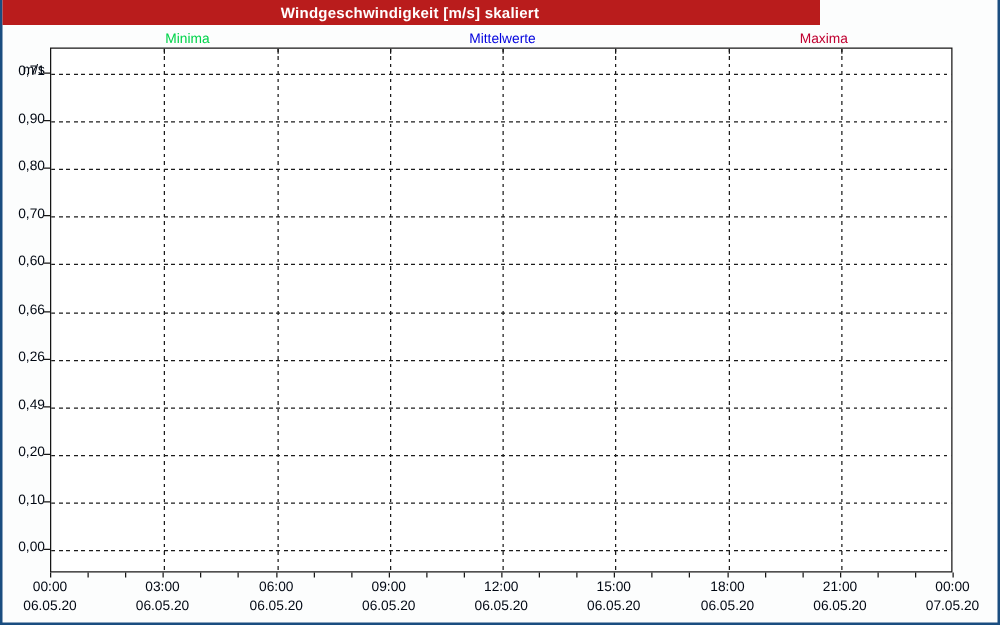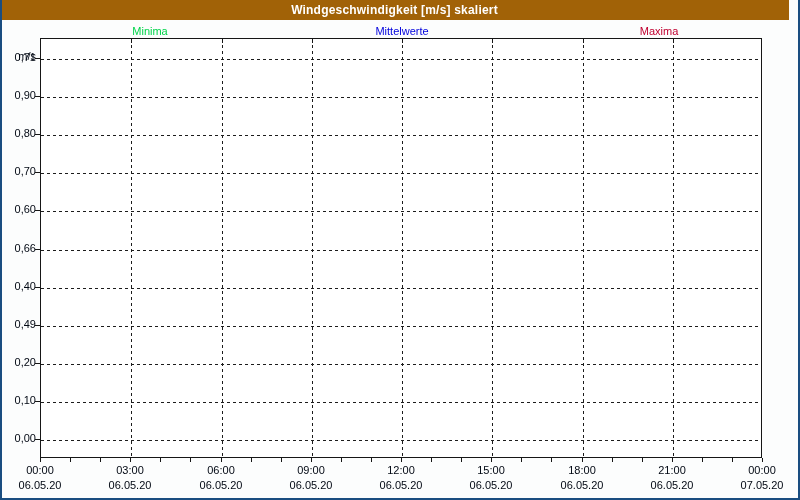--- a/index.html
+++ b/index.html
@@ -8,22 +8,22 @@
     position:relative;
     width:800px;height:500px;
     background:#fcfdfd;
     border-left:2px solid #1a4d80;
     border-right:2px solid #1a4d80;
     border-bottom:2px solid #1a4d80;
     font-family:"Liberation Sans","DejaVu Sans",sans-serif;
     overflow:hidden;
   }
   .titlebar{
-    position:absolute;left:-2px;top:0;width:789px;height:20px;
-    background:#a16207;
+    position:absolute;left:-2px;top:0;width:656px;height:20px;
+    background:#b91c1c;
     display:flex;align-items:center;justify-content:center;
   }
   .titlebar span{
     color:#ffffff;font-size:12px;font-weight:bold;letter-spacing:0.2px;
   }
   .legend-item{
     position:absolute;top:25px;transform:translateX(-50%);
     font-size:11px;white-space:nowrap;
   }
   .plot{
@@ -64,21 +64,21 @@
       <div class="legend-item" style="left: 657px; color: rgb(192, 0, 48);">Maxima</div>
     </div>
 
   <div id="ylabels">
       <div class="ylab" style="top: 51px;">0,71</div>
       <div class="ylab" style="top: 89px;">0,90</div>
       <div class="ylab" style="top: 127px;">0,80</div>
       <div class="ylab" style="top: 165px;">0,70</div>
       <div class="ylab" style="top: 203px;">0,60</div>
       <div class="ylab" style="top: 242px;">0,66</div>
-      <div class="ylab" style="top: 280px;">0,40</div>
+      <div class="ylab" style="top: 280px;">0,26</div>
       <div class="ylab" style="top: 318px;">0,49</div>
       <div class="ylab" style="top: 356px;">0,20</div>
       <div class="ylab" style="top: 394px;">0,10</div>
       <div class="ylab" style="top: 432px;">0,00</div>
       <div class="ylab" style="top: 38px; margin-top: 12px;">m/s</div>
     </div>
 
   <div class="plot" id="plot">
       <div class="hgrid" style="top: 20px;"></div>
       <div class="hgrid" style="top: 58px;"></div>

